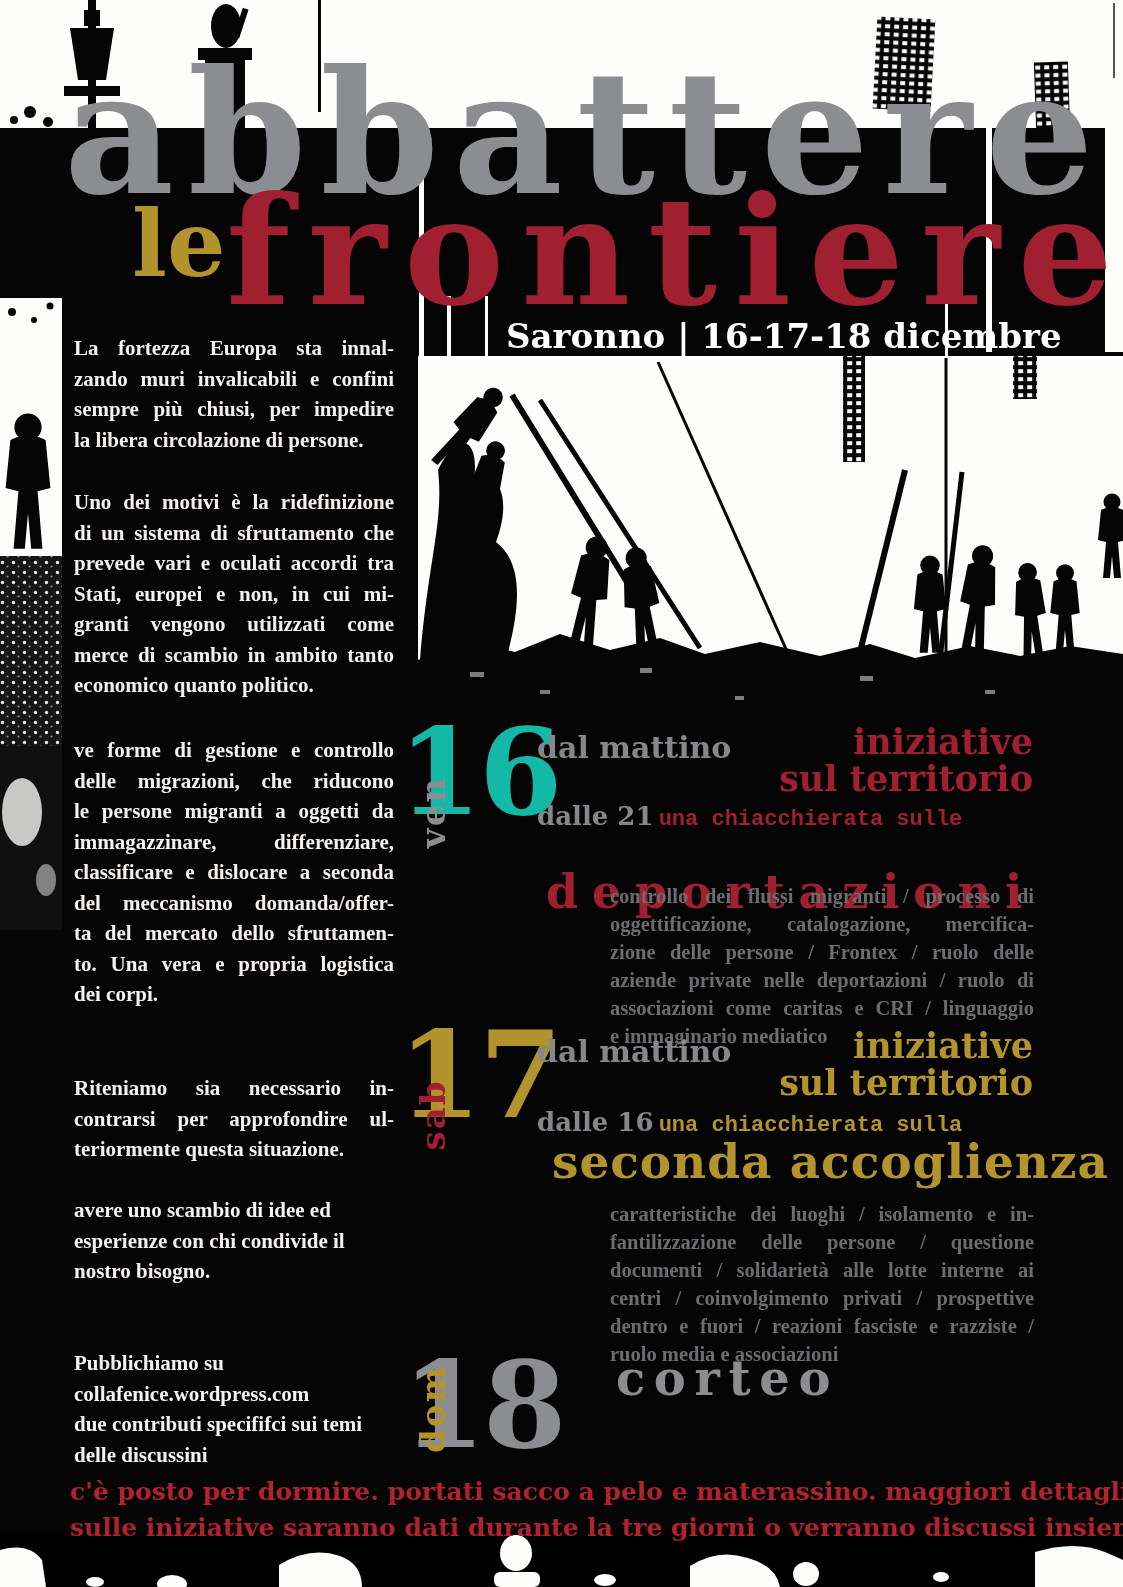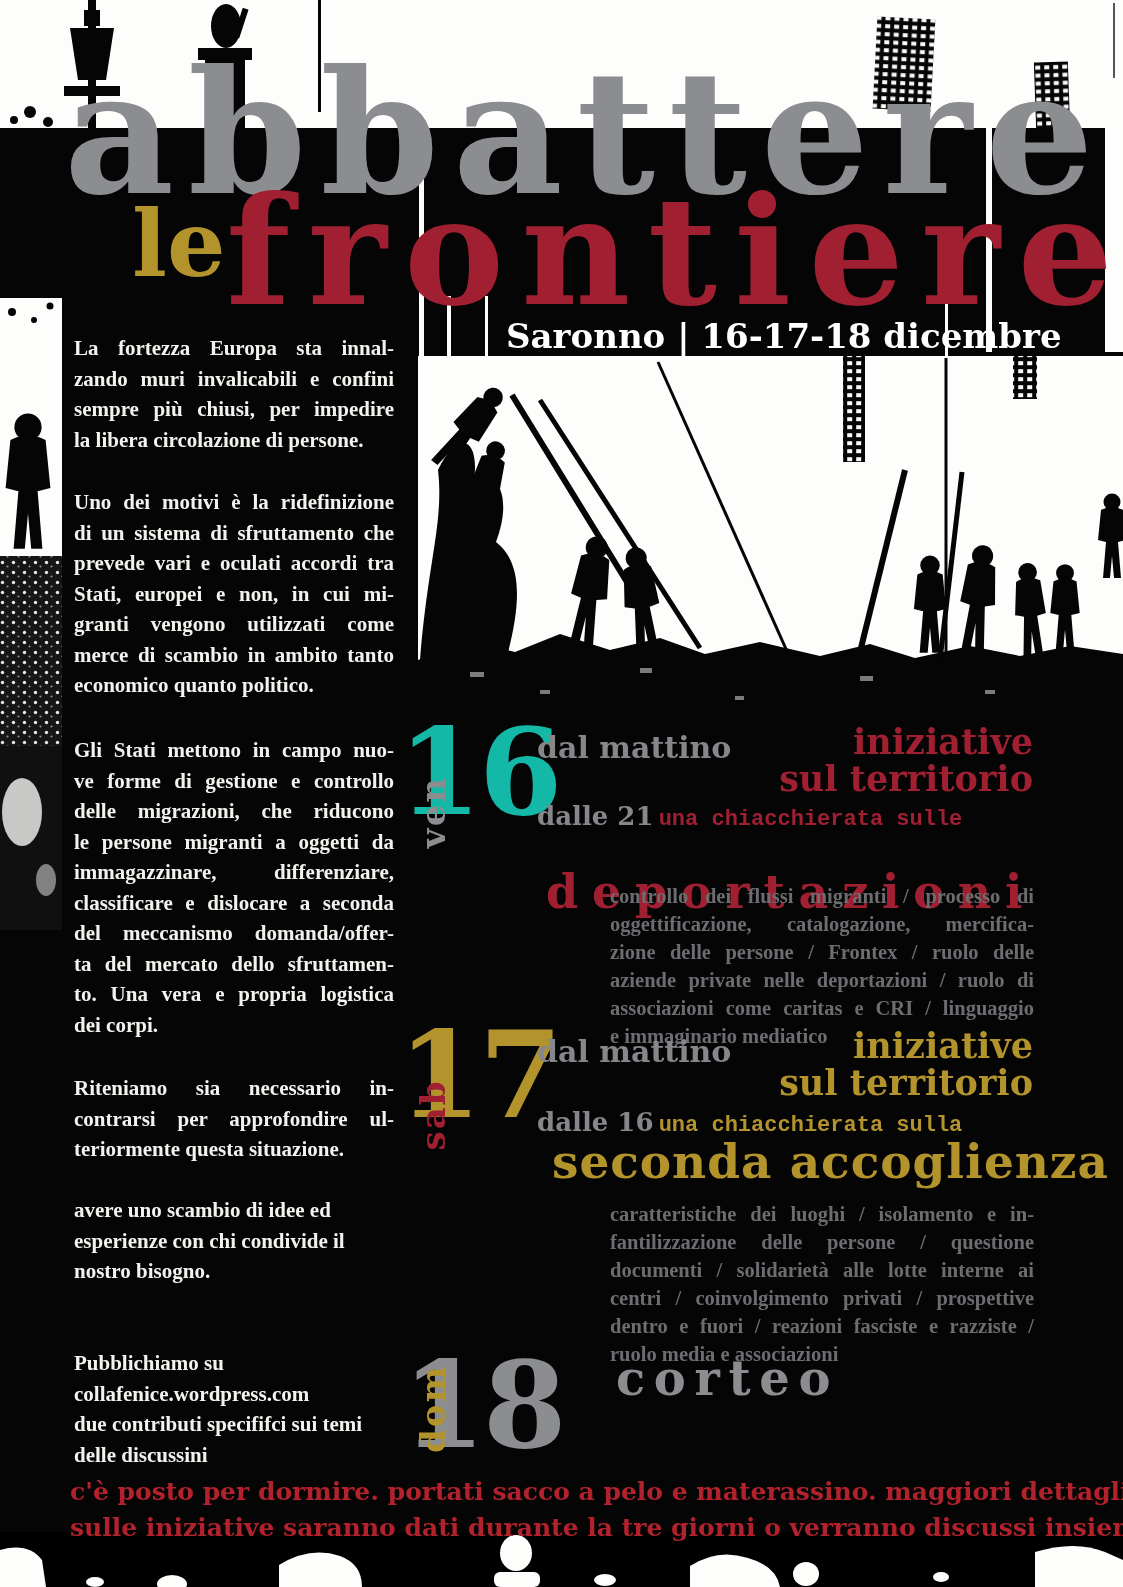--- a/index.html
+++ b/index.html
@@ -201,21 +201,20 @@
     <div class="abs para p2 justify">
         <div class="ln">Uno dei motivi è la ridefinizione</div>
         <div class="ln">di un sistema di sfruttamento che</div>
         <div class="ln">prevede vari e oculati accordi tra</div>
         <div class="ln">Stati, europei e non, in cui mi-</div>
         <div class="ln">granti vengono utilizzati come</div>
         <div class="ln">merce di scambio in ambito tanto</div>
         <div class="ln">economico quanto politico.</div>
       </div>
     <div class="abs para p3 justify">
-        <div class="ln">Gli Stati mettono in campo nuo-</div>
         <div class="ln">ve forme di gestione e controllo</div>
         <div class="ln">delle migrazioni, che riducono</div>
         <div class="ln">le persone migranti a oggetti da</div>
         <div class="ln">immagazzinare, differenziare,</div>
         <div class="ln">classificare e dislocare a seconda</div>
         <div class="ln">del meccanismo domanda/offer-</div>
         <div class="ln">ta del mercato dello sfruttamen-</div>
         <div class="ln">to. Una vera e propria logistica</div>
         <div class="ln">dei corpi.</div>
       </div>

